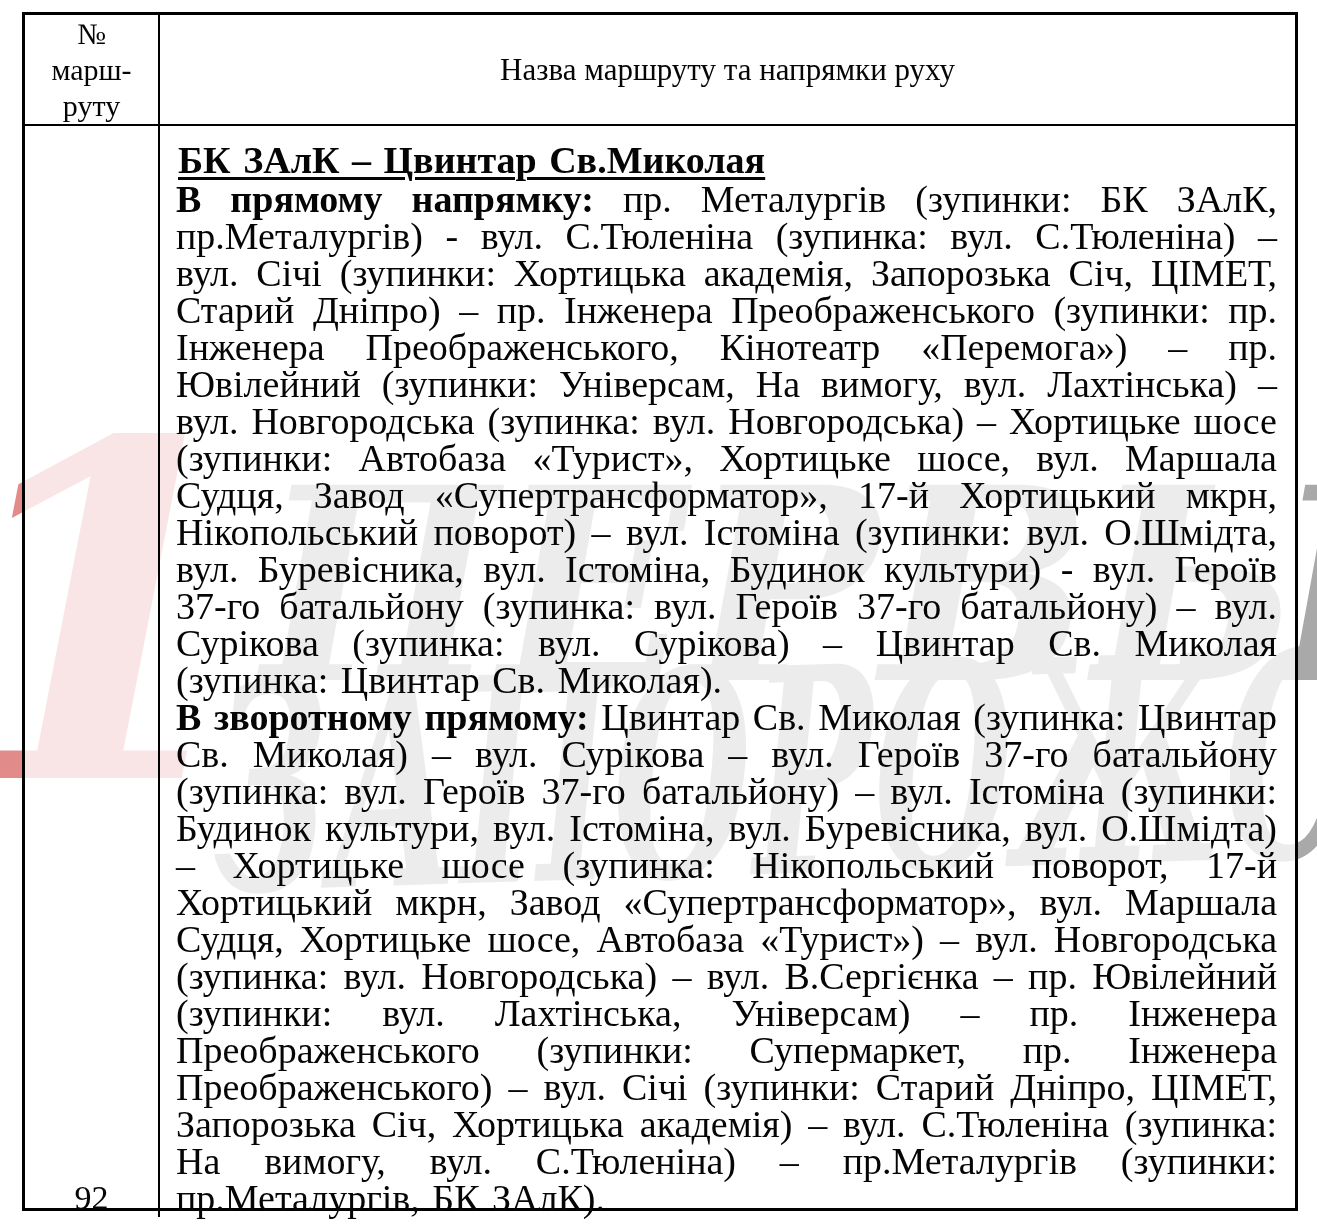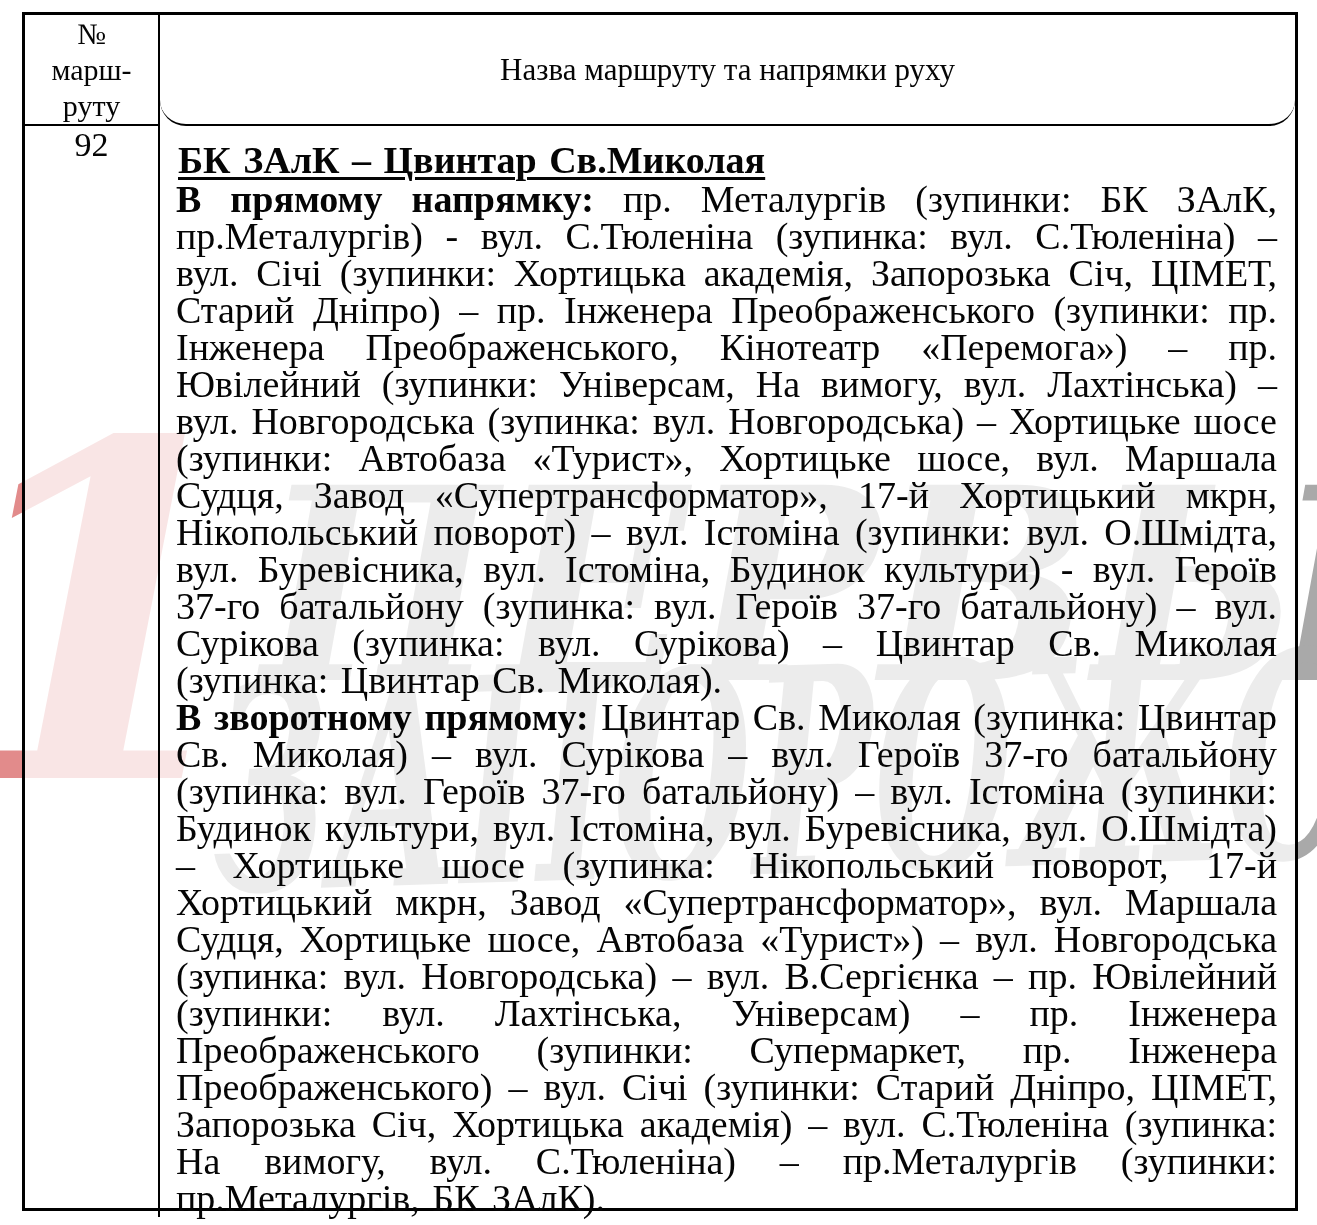--- a/index.html
+++ b/index.html
@@ -58,24 +58,24 @@
   .cell{box-sizing:border-box;}
   .b-right{border-right:2px solid #000;}
   .b-bottom{border-bottom:2px solid #000;}
   .hdr-col1{
     display:flex;align-items:center;justify-content:center;
     text-align:center;font-size:30px;line-height:36px;
     white-space:pre-line;
   }
   .hdr-col2{
     display:flex;align-items:center;justify-content:center;
-    text-align:center;font-size:31px;border-radius:26px;
+    text-align:center;font-size:31px;
   }
   .num-cell{
-    display:flex;align-items:flex-start;justify-content:center;
+    display:flex;align-items:flex-end;justify-content:center;
     font-size:34px;
   }
   .text-cell{
     padding:16px 18px 0 16px;
     font-size:38px;line-height:37px;
     word-spacing:3px;
     text-align:justify;
   }
   .route-title{
     font-weight:bold;

